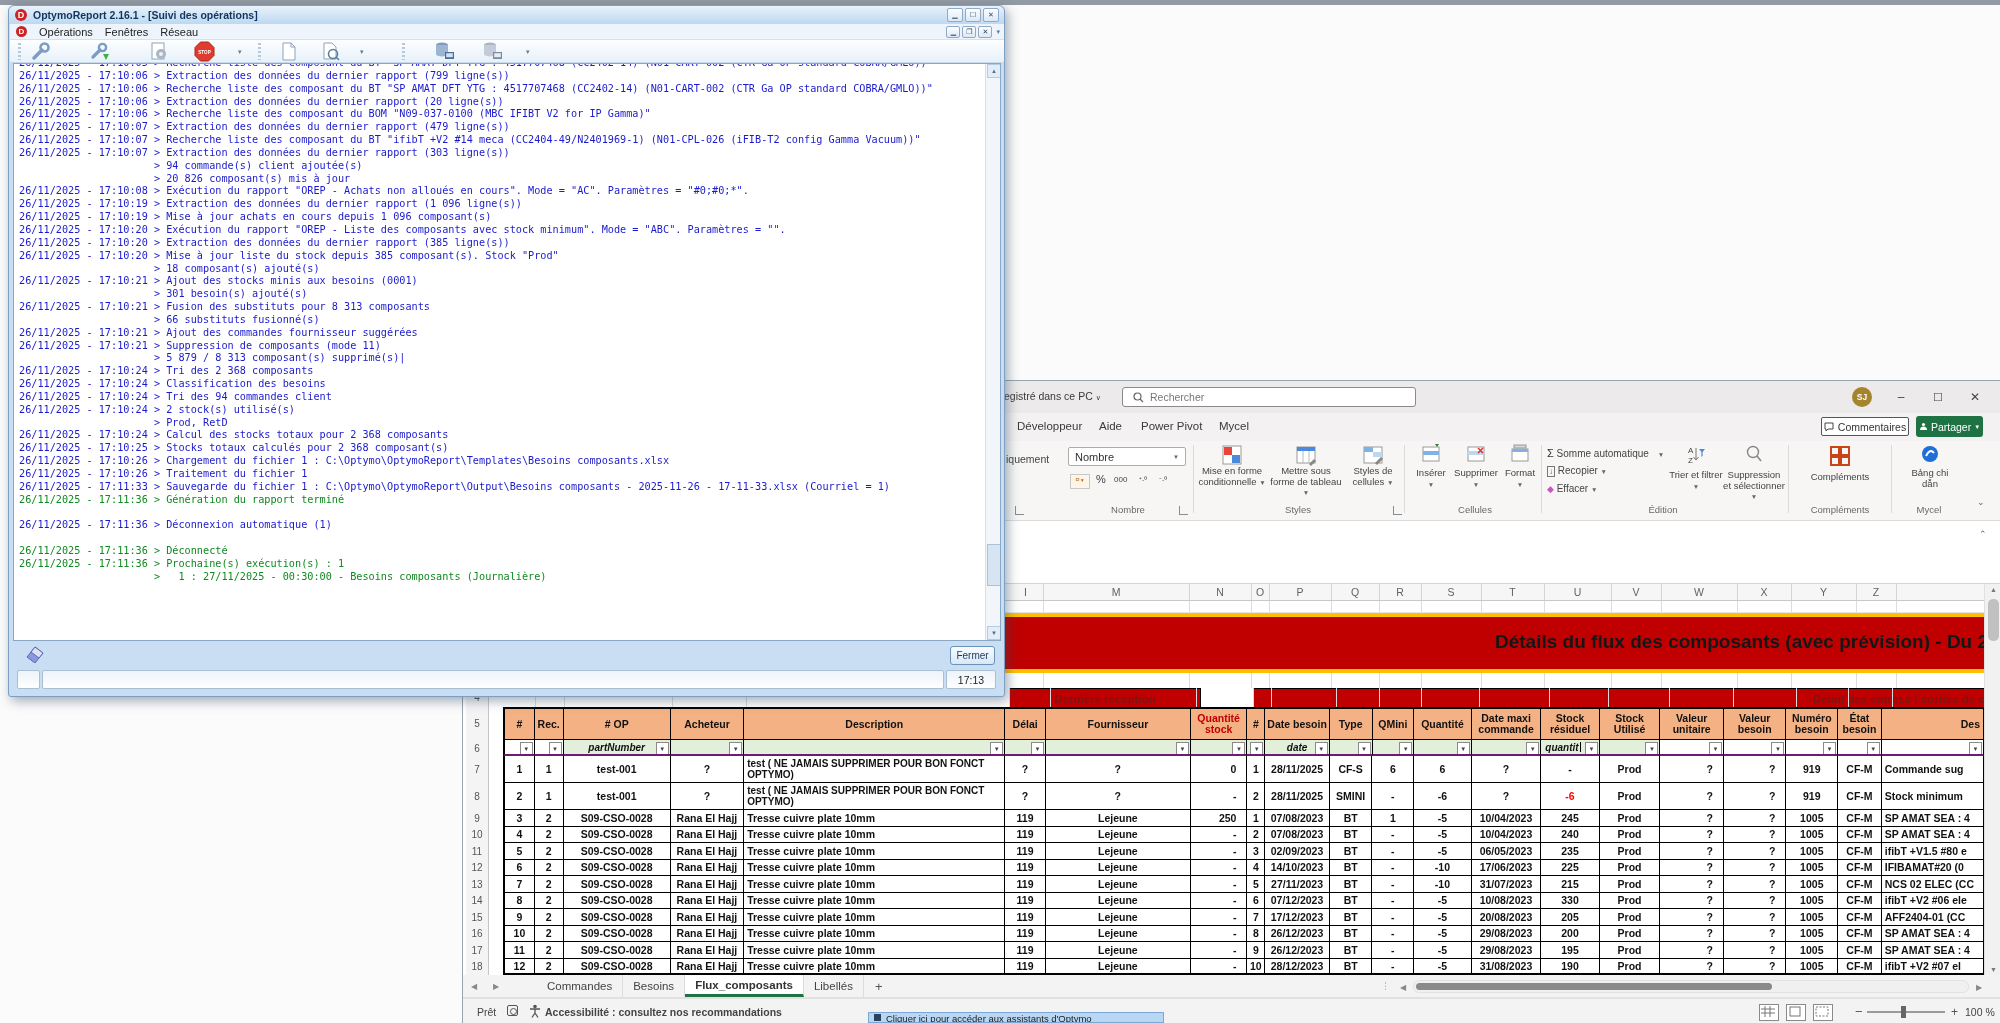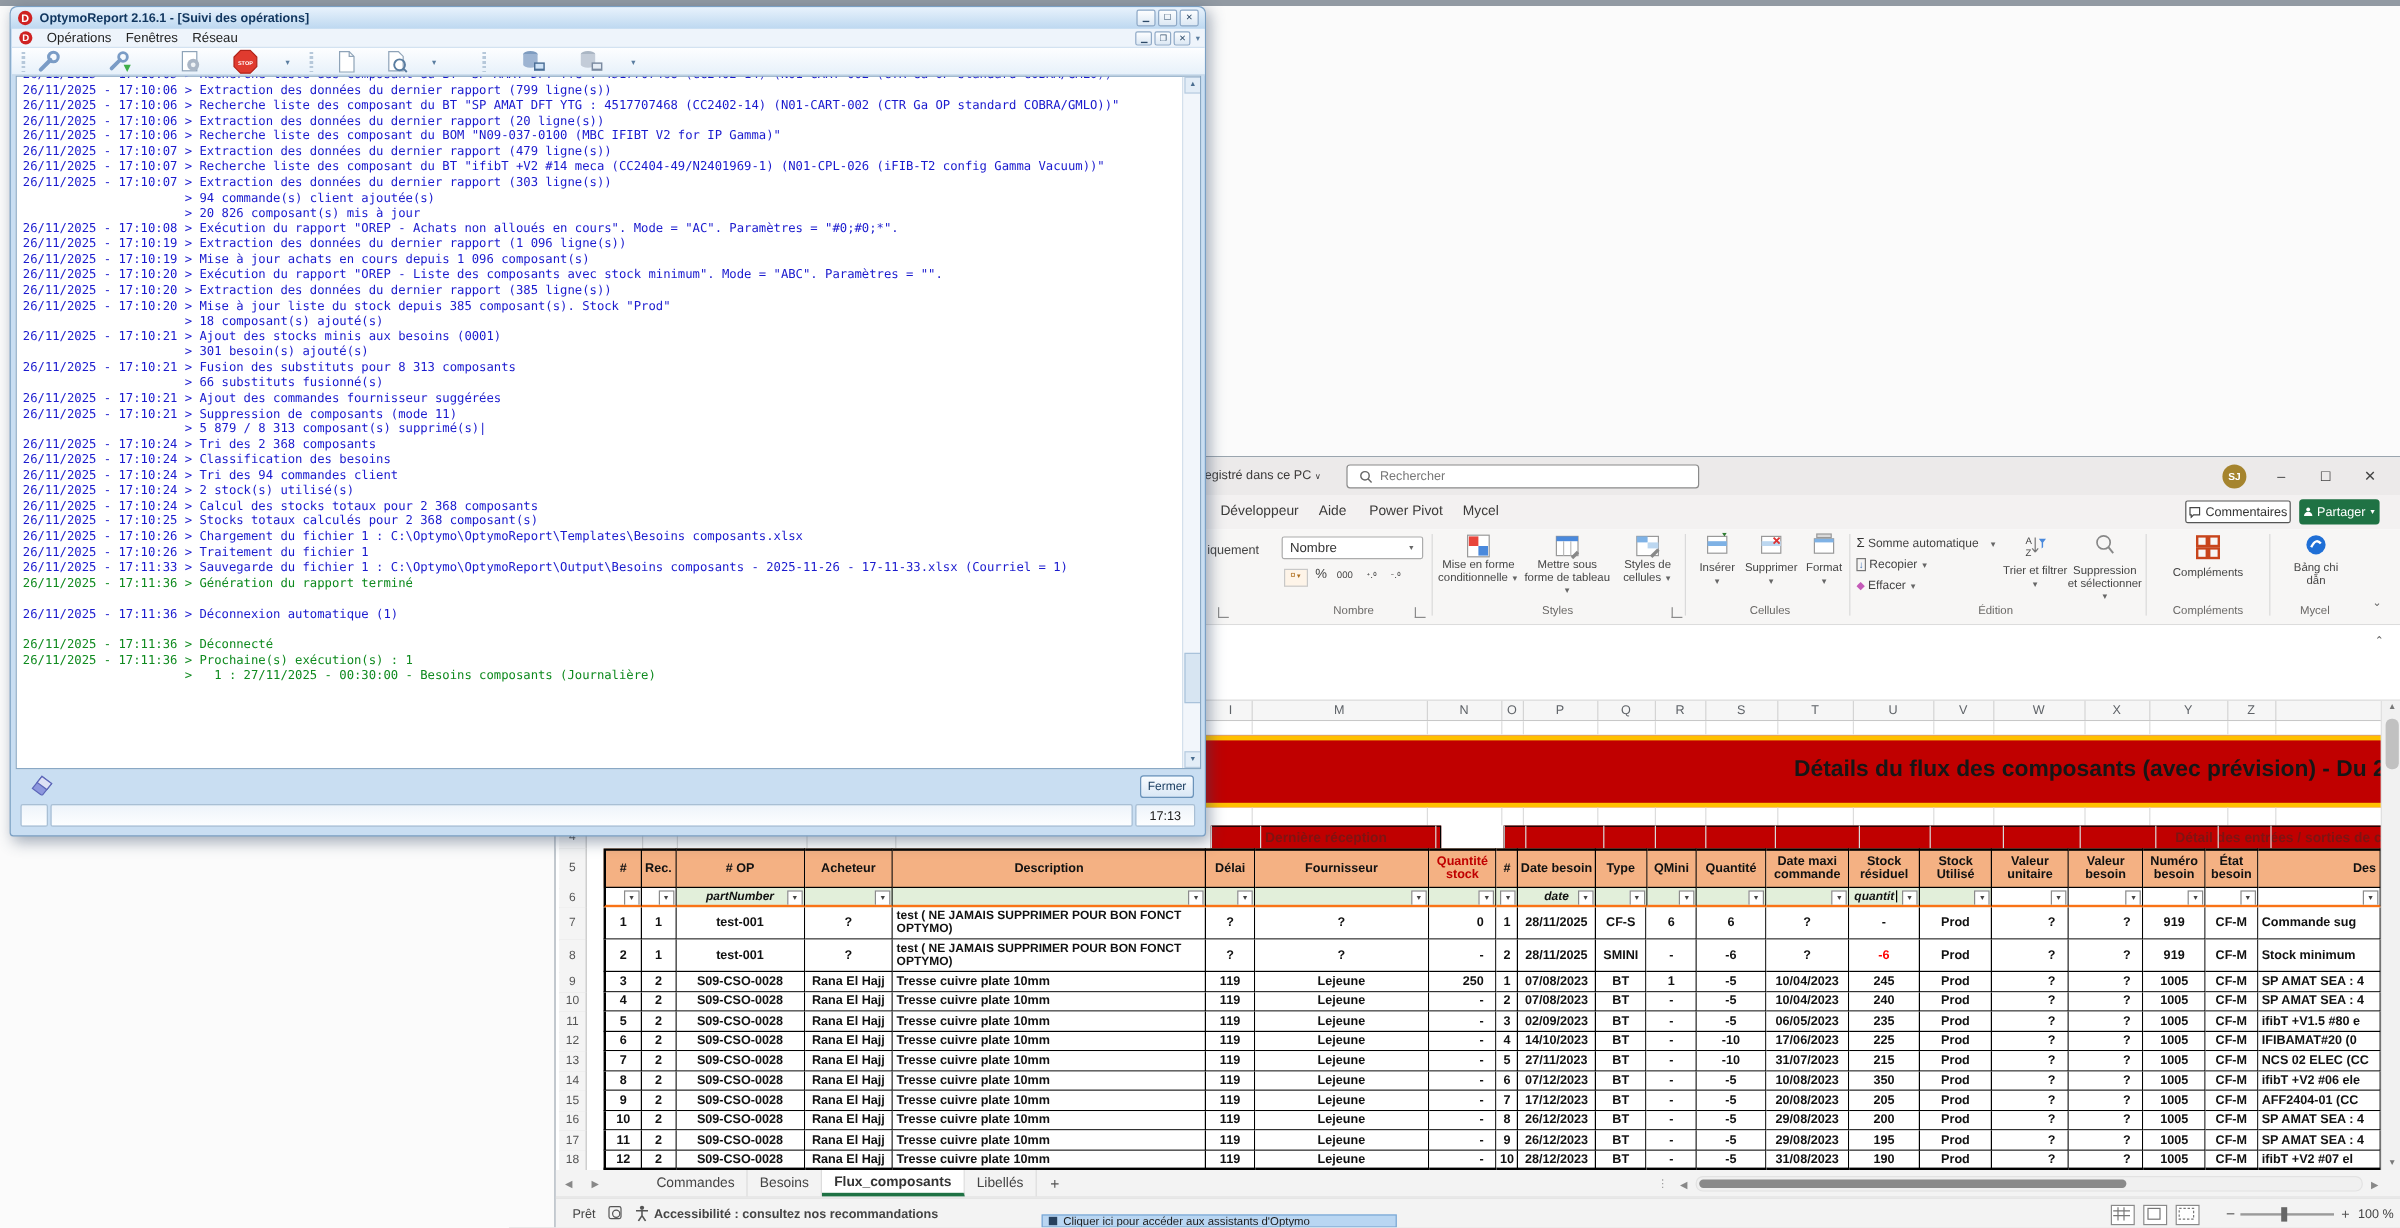--- a/index.html
+++ b/index.html
@@ -57,21 +57,21 @@
   #xl-banner{left:540px;top:232px;width:998px;height:60px;background:#c00000;border-top:4px solid #ffc000;border-bottom:4px solid #ffc000;}
   #xl-banner span{position:absolute;left:492px;top:14px;font-size:19px;font-weight:bold;color:#161616;white-space:nowrap;}
   .band{position:absolute;background:#c00000;border:1px solid #000;font-size:11.5px;font-weight:bold;color:#7d1412;}
   
   .t-row{display:flex;}
   .t-cell{box-sizing:border-box;border-right:1px solid #000;border-bottom:1px solid #000;overflow:hidden;
           display:flex;align-items:center;justify-content:center;font-size:10.5px;font-weight:600;color:#111;background:#fff;}
   .t-cell.first{border-left:2px solid #000;}
   .hd .t-cell{background:#f4b183;font-weight:bold;text-align:center;line-height:11px;border-top:2px solid #000;font-size:10.5px;}
   .hd .t-cell.dkred{color:#c00000;}
-  .ft .t-cell{border-bottom:2px solid #f97316;position:relative;font-style:italic;font-size:10px;}
+  .ft .t-cell{border-bottom:2px solid #701a75;position:relative;font-style:italic;font-size:10px;}
   .ft .t-cell.green{background:#e2efda;}
   .fdrop{position:absolute;right:1px;top:2px;width:11px;height:11px;background:#fff;border:1px solid #8a8a8a;
          font-size:6px;color:#444;display:flex;align-items:center;justify-content:center;font-style:normal;}
   .caret-bar{display:inline-block;width:1px;height:10px;background:#000;margin-left:1px;}
   .al{justify-content:flex-start;padding-left:3px;text-align:left;}
   .ar{justify-content:flex-end;padding-right:10px;text-align:right;}
   .red{color:#f00;}
   .wrapcell{white-space:normal;line-height:11px;font-size:10px;align-items:center;}
   .rownum{position:absolute;left:3px;width:22px;background:#f4f4f4;border-right:1px solid #c6c6c6;border-bottom:1px solid #d9d9d9;
           font-size:10px;color:#555;display:flex;align-items:center;justify-content:center;}
@@ -634,21 +634,21 @@
           <div class="t-cell al" style="width: 263px; height: 16.5px;">Tresse cuivre plate 10mm</div>
           <div class="t-cell" style="width: 41px; height: 16.5px;">119</div>
           <div class="t-cell" style="width: 146px; height: 16.5px;">Lejeune</div>
           <div class="t-cell ar" style="width: 57px; height: 16.5px;">-</div>
           <div class="t-cell" style="width: 18px; height: 16.5px;">6</div>
           <div class="t-cell" style="width: 65px; height: 16.5px;">07/12/2023</div>
           <div class="t-cell" style="width: 43px; height: 16.5px;">BT</div>
           <div class="t-cell" style="width: 42px; height: 16.5px;">-</div>
           <div class="t-cell" style="width: 58px; height: 16.5px;">-5</div>
           <div class="t-cell" style="width: 70px; height: 16.5px;">10/08/2023</div>
-          <div class="t-cell" style="width: 59px; height: 16.5px;">350</div>
+          <div class="t-cell" style="width: 59px; height: 16.5px;">330</div>
           <div class="t-cell" style="width: 61px; height: 16.5px;">Prod</div>
           <div class="t-cell ar" style="width: 64px; height: 16.5px;">?</div>
           <div class="t-cell ar" style="width: 63px; height: 16.5px;">?</div>
           <div class="t-cell" style="width: 52px; height: 16.5px;">1005</div>
           <div class="t-cell" style="width: 44px; height: 16.5px;">CF-M</div>
           <div class="t-cell al" style="width: 103px; height: 16.5px;">ifibT +V2 #06 ele</div>
         </div>
         <div class="t-row" style="height: 16.5px;">
           <div class="t-cell first" style="width: 32px; height: 16.5px;">9</div>
           <div class="t-cell" style="width: 29px; height: 16.5px;">2</div>
@@ -887,20 +887,21 @@
           <div class="log-line">                      &gt; 301 besoin(s) ajouté(s)</div>
           <div class="log-line">26/11/2025 - 17:10:21 &gt; Fusion des substituts pour 8 313 composants</div>
           <div class="log-line">                      &gt; 66 substituts fusionné(s)</div>
           <div class="log-line">26/11/2025 - 17:10:21 &gt; Ajout des commandes fournisseur suggérées</div>
           <div class="log-line">26/11/2025 - 17:10:21 &gt; Suppression de composants (mode 11)</div>
           <div class="log-line">                      &gt; 5 879 / 8 313 composant(s) supprimé(s)|</div>
           <div class="log-line">26/11/2025 - 17:10:24 &gt; Tri des 2 368 composants</div>
           <div class="log-line">26/11/2025 - 17:10:24 &gt; Classification des besoins</div>
           <div class="log-line">26/11/2025 - 17:10:24 &gt; Tri des 94 commandes client</div>
           <div class="log-line">26/11/2025 - 17:10:24 &gt; 2 stock(s) utilisé(s)</div>
+          <div class="log-line">                      &gt; Prod, RetD</div>
           <div class="log-line">26/11/2025 - 17:10:24 &gt; Calcul des stocks totaux pour 2 368 composants</div>
           <div class="log-line">26/11/2025 - 17:10:25 &gt; Stocks totaux calculés pour 2 368 composant(s)</div>
           <div class="log-line">26/11/2025 - 17:10:26 &gt; Chargement du fichier 1 : C:\Optymo\OptymoReport\Templates\Besoins composants.xlsx</div>
           <div class="log-line">26/11/2025 - 17:10:26 &gt; Traitement du fichier 1</div>
           <div class="log-line">26/11/2025 - 17:11:33 &gt; Sauvegarde du fichier 1 : C:\Optymo\OptymoReport\Output\Besoins composants - 2025-11-26 - 17-11-33.xlsx (Courriel = 1)</div>
           <div class="log-line green">26/11/2025 - 17:11:36 &gt; Génération du rapport terminé</div>
           <div class="log-line">&nbsp;</div>
           <div class="log-line">26/11/2025 - 17:11:36 &gt; Déconnexion automatique (1)</div>
           <div class="log-line">&nbsp;</div>
           <div class="log-line green">26/11/2025 - 17:11:36 &gt; Déconnecté</div>

